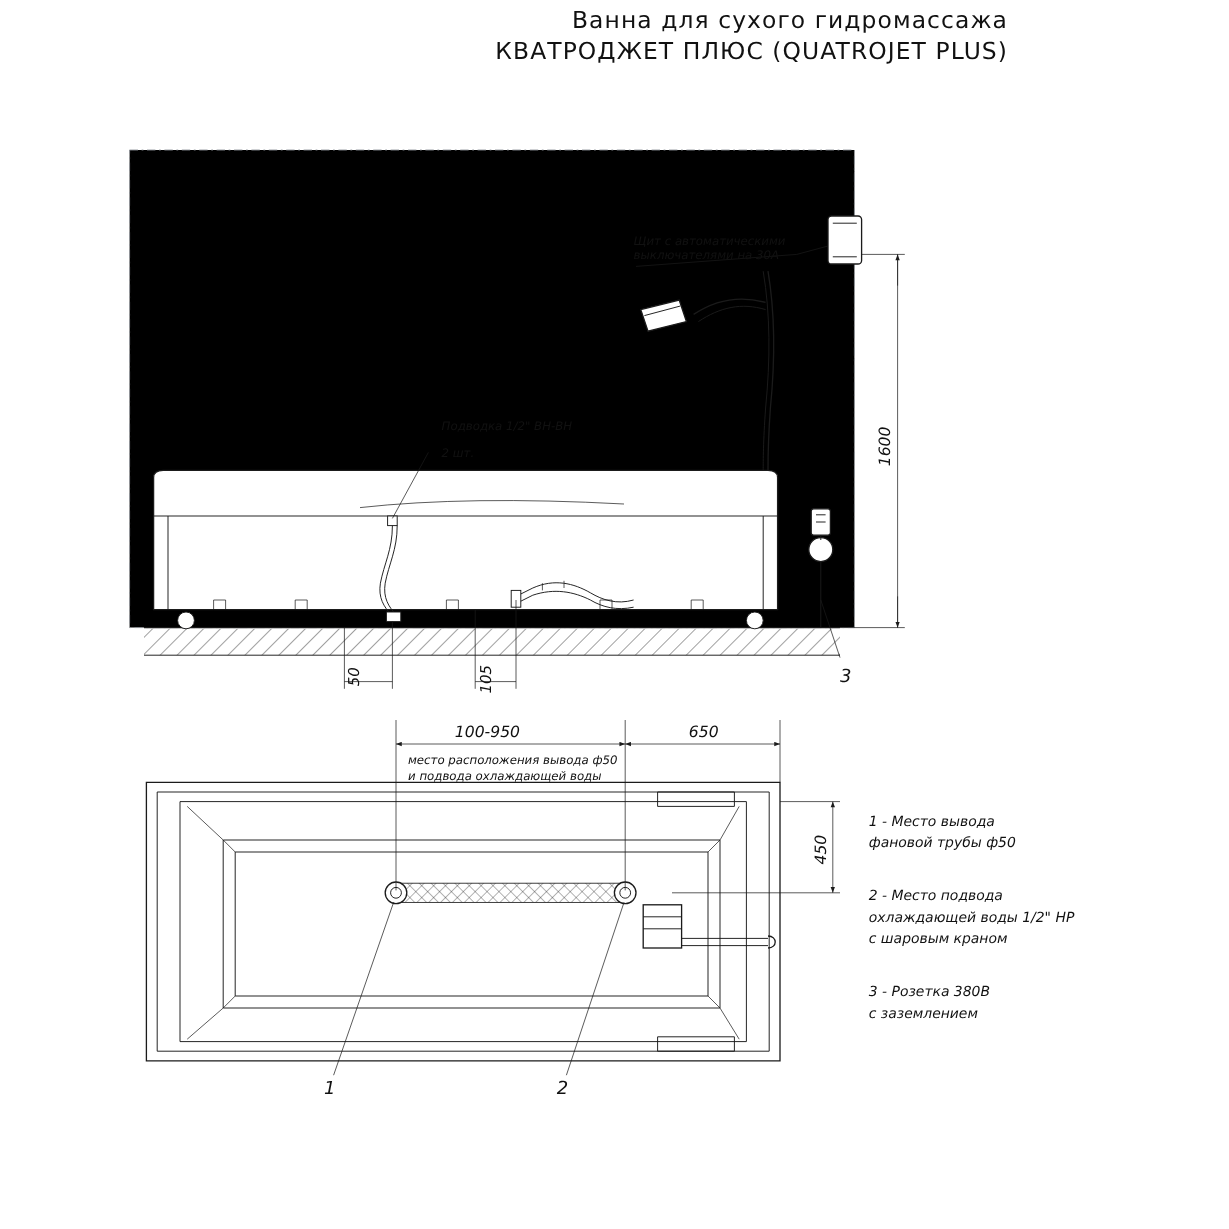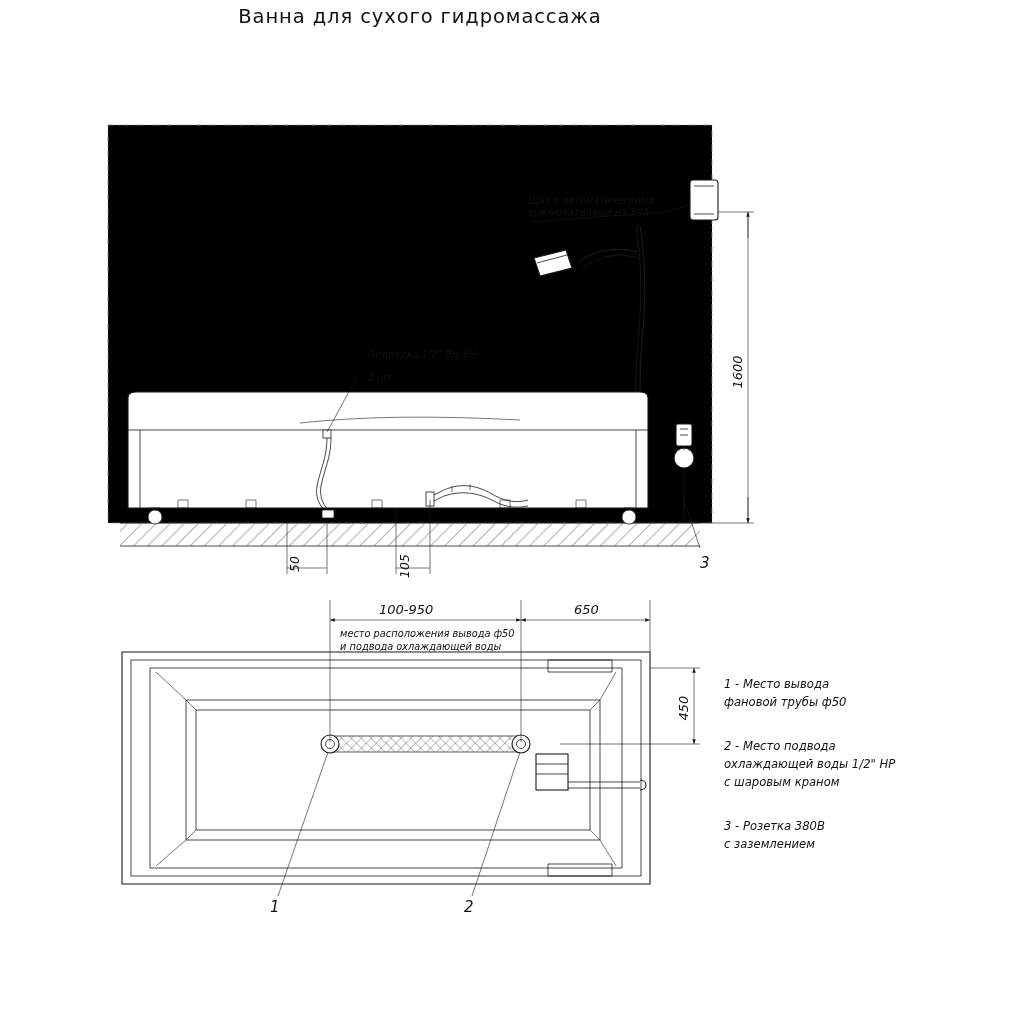--- a/index.html
+++ b/index.html
@@ -19,21 +19,21 @@
     position: absolute;
     left: 0; top: 0;
     width: 1024px;
     height: 1024px;
   }
   .title-block {
     position: absolute;
     left: 0;
     top: 4px;
     width: 840px;
-    text-align: center;
+    text-align: right;
   }
   .title-line {
     font-family: "DejaVu Sans", sans-serif;
     font-size: 19.5px;
     letter-spacing: 0.9px;
     line-height: 26px;
     color: #111;
     white-space: nowrap;
   }
   svg { display: block; }
@@ -55,20 +55,21 @@
   .hatch { stroke: #1b1b1b; stroke-width: 0.7; }
   .fillw { fill: #ffffff; }
 </style>
 </head>
 <body>
 
 <div id="sheet">
 
   <div class="title-block">
     <div class="title-line">Ванна для сухого гидромассажа</div>
+    <div class="title-line">КВАТРОДЖЕТ ПЛЮС (QUATROJET PLUS)</div>
   </div>
 
   <svg width="1024" height="1024" viewBox="0 0 1024 1024">
 
     <defs>
       <pattern id="groundHatch" width="10" height="10" patternUnits="userSpaceOnUse" patternTransform="rotate(45)">
         <line x1="0" y1="0" x2="0" y2="10" class="hatch"></line>
       </pattern>
       <pattern id="meshHatch" width="7" height="7" patternUnits="userSpaceOnUse" patternTransform="rotate(45)">
         <line x1="0" y1="0" x2="0" y2="7" stroke="#1b1b1b" stroke-width="0.55"></line>

